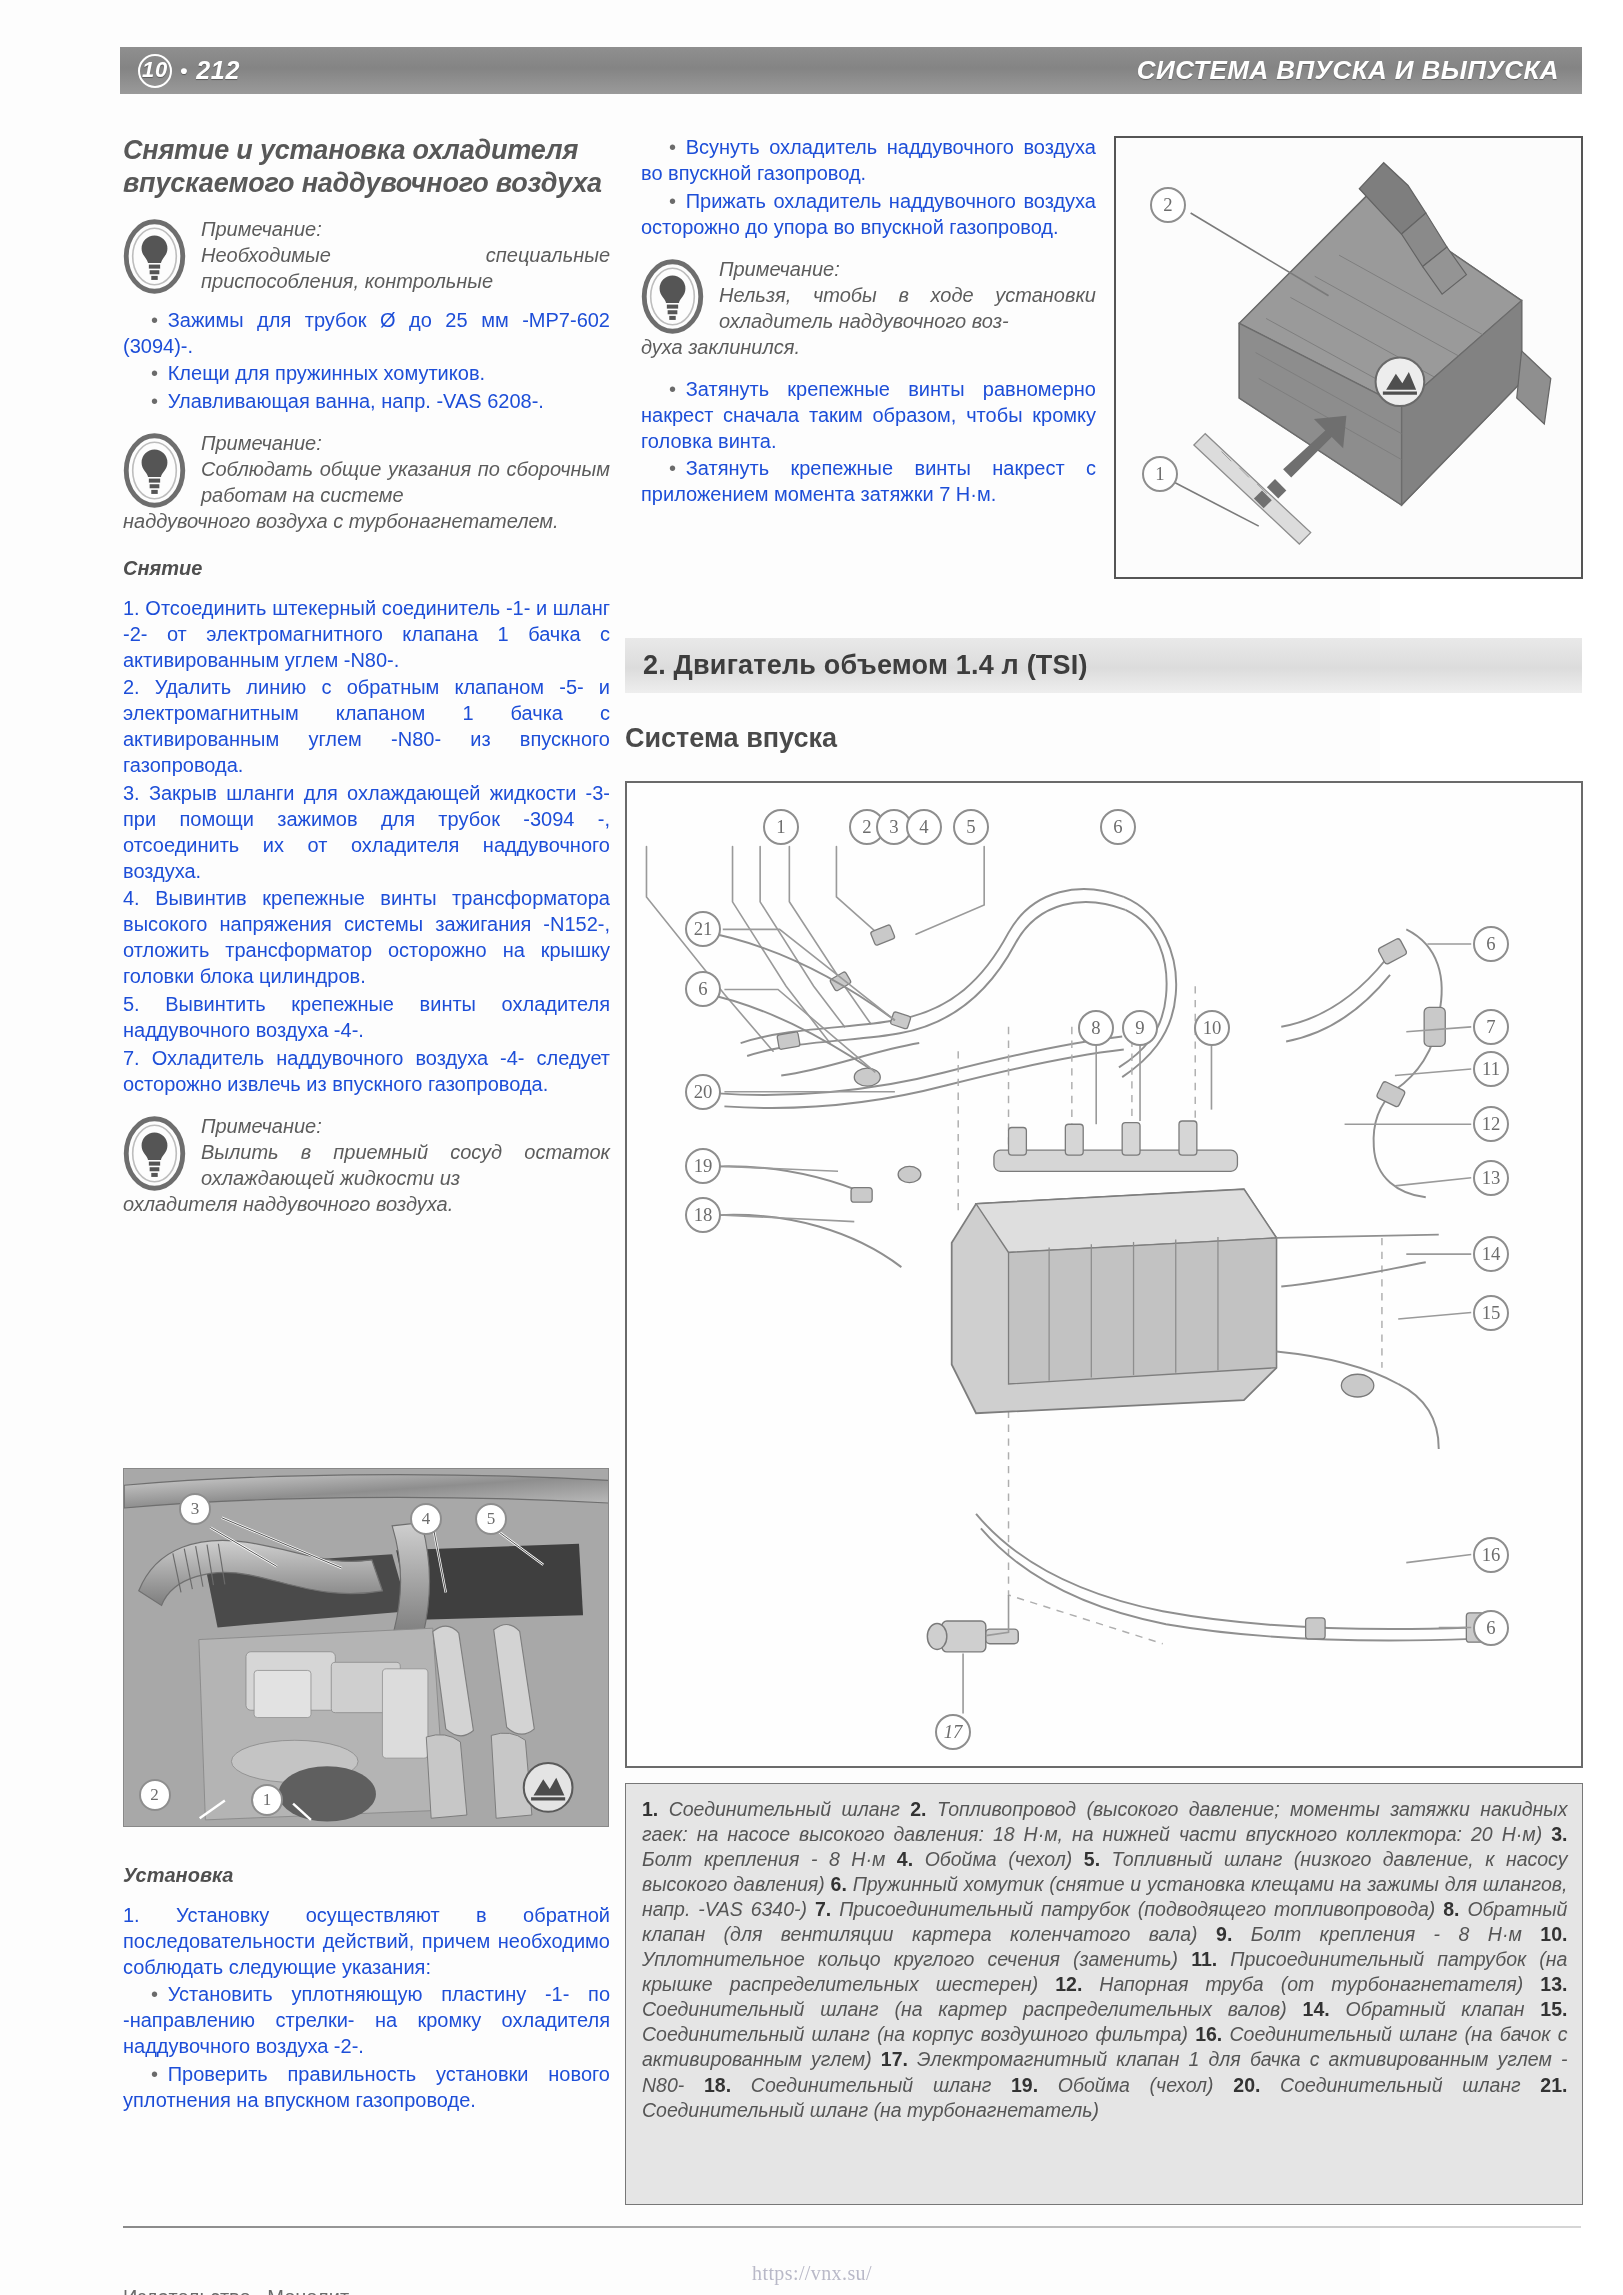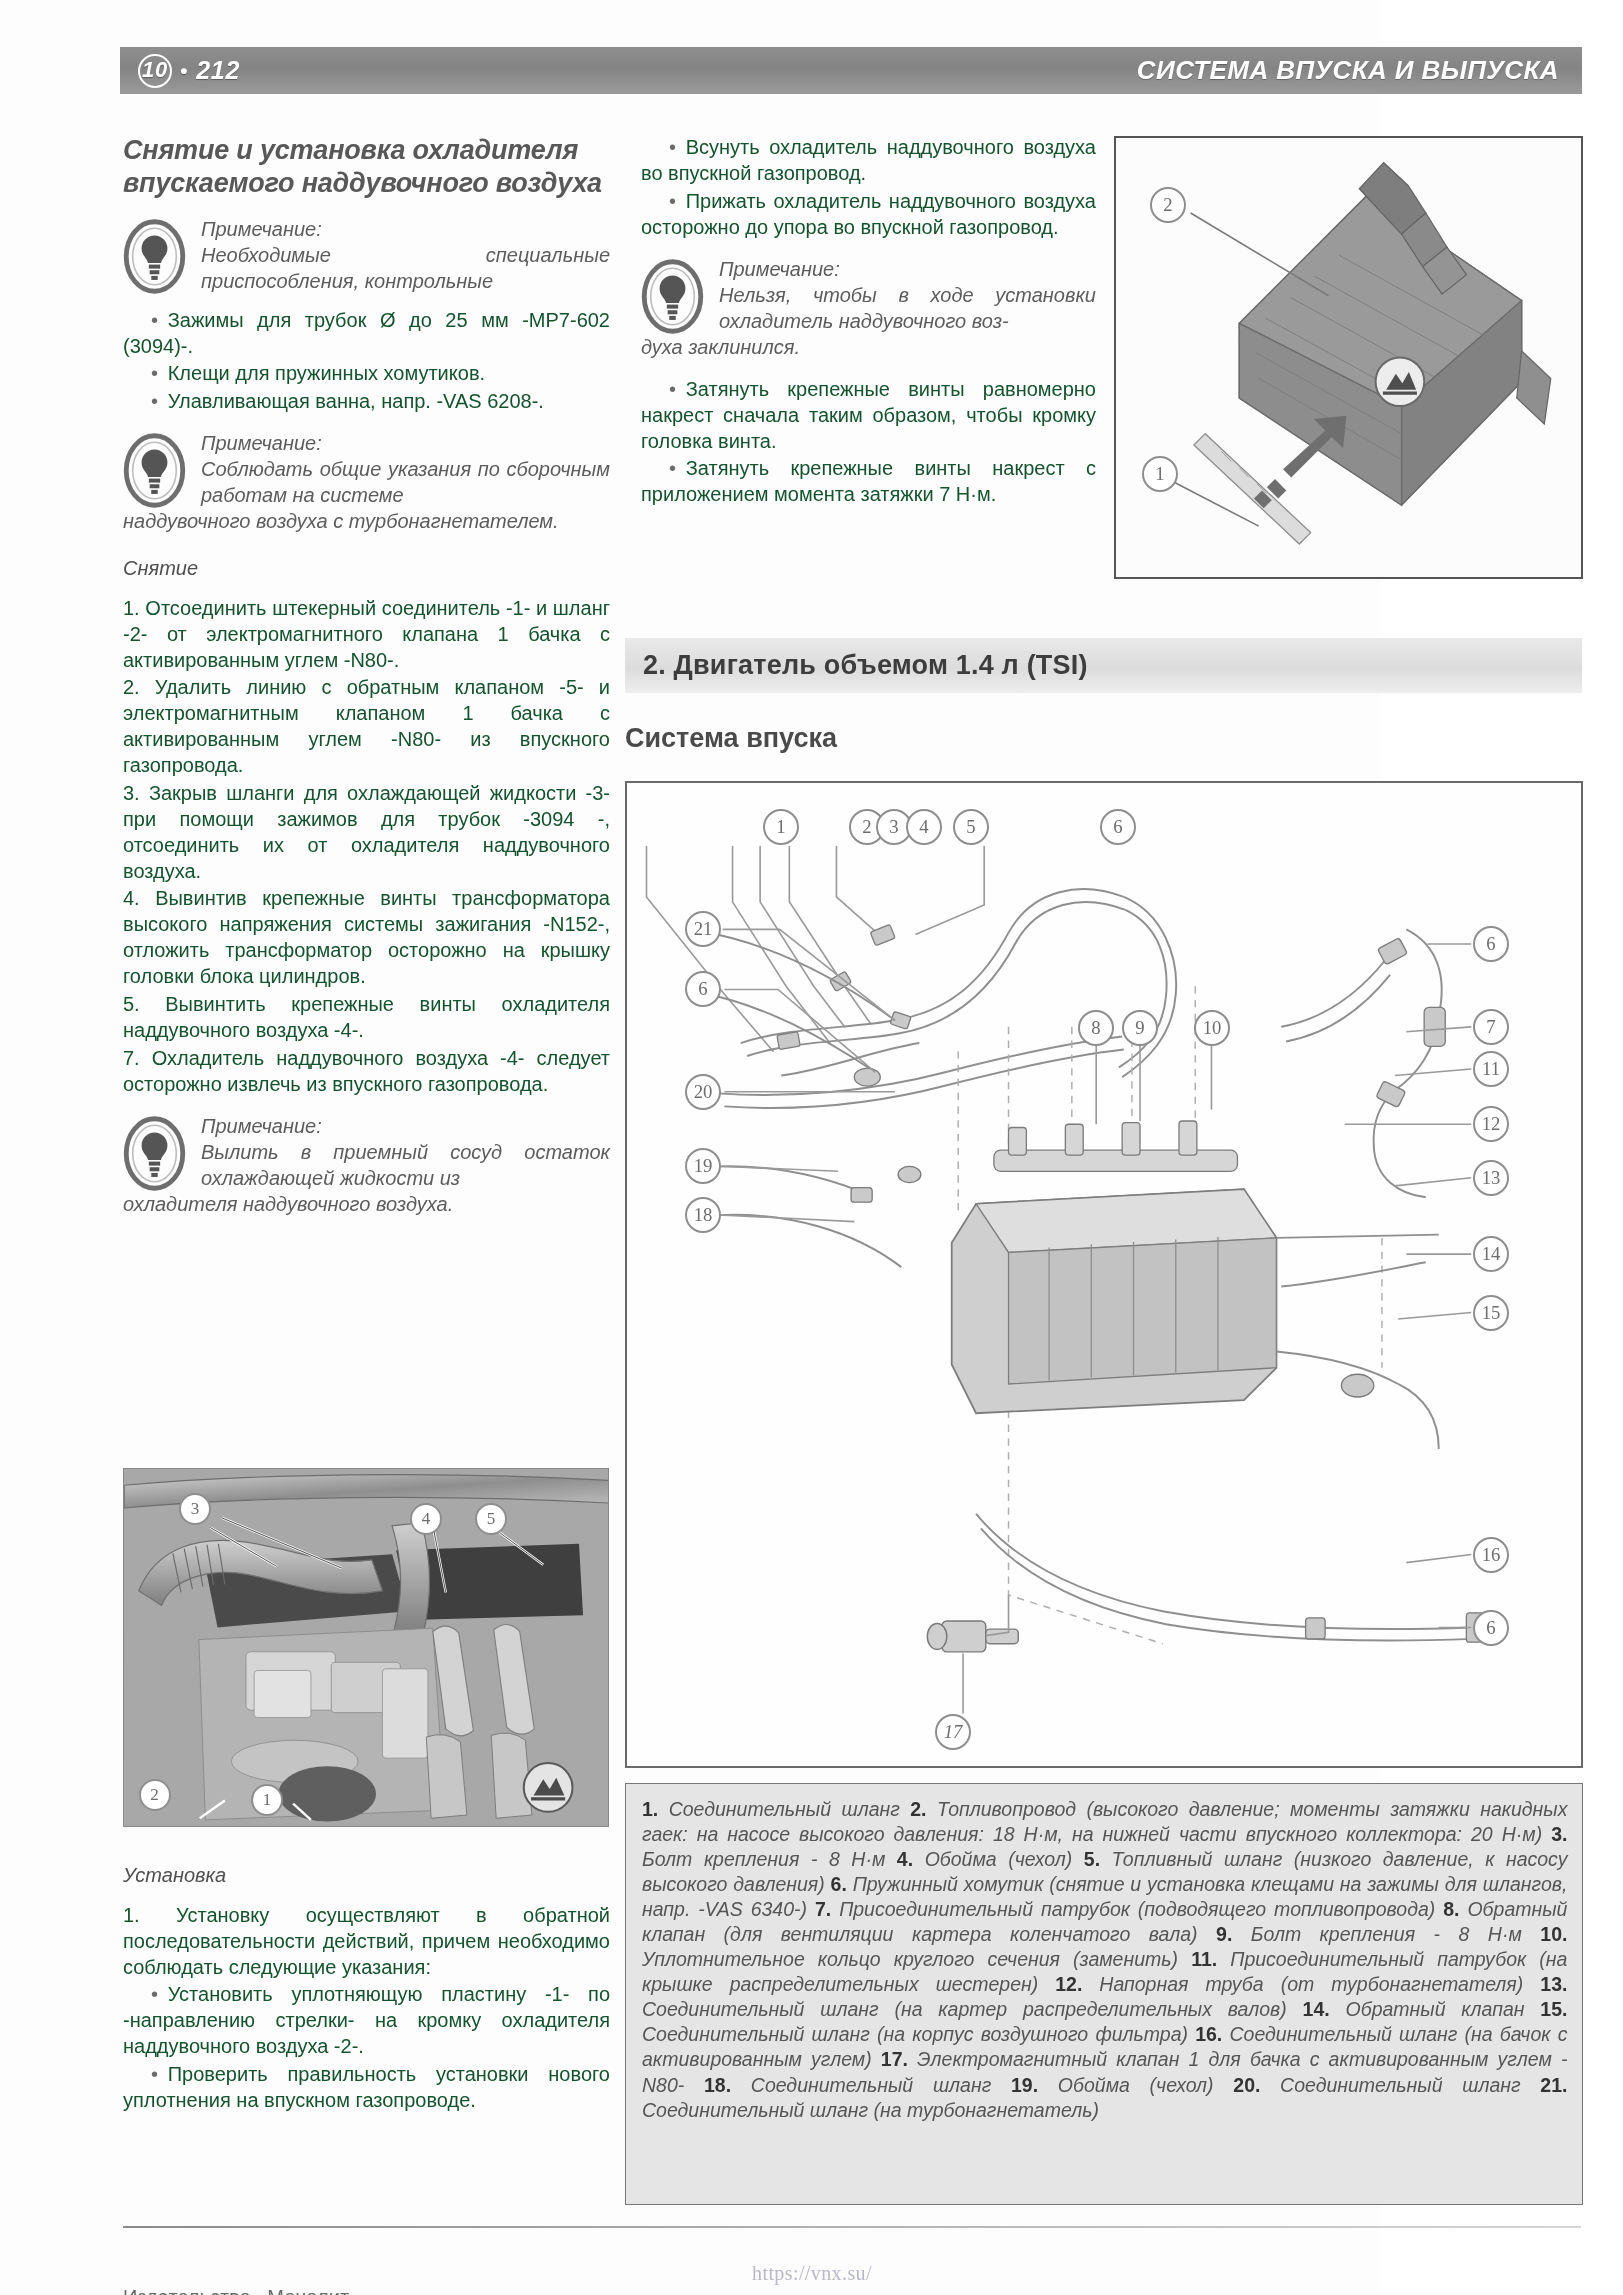--- a/index.html
+++ b/index.html
@@ -37,25 +37,25 @@
 
   
   .col-left  { position:absolute; left:123px; top:134px;  width: 487px; }
   .col-mid   { position:absolute; left:641px; top:134px;  width: 455px; }
 
   h1.sec-title {
     font-size: 27px; font-weight: bold; font-style: italic; color:#585858;
     line-height: 1.22; margin-bottom: 14.6px; letter-spacing:-0.2px;
   }
   h2.sub-head {
-    font-size: 20px; font-weight: normal; font-style: italic; color:#4f4f4f;
+    font-size: 20px; font-weight: bold; font-style: italic; color:#4f4f4f;
     margin: 23px 0 14.6px 0;
   }
   p.body {
-    font-size: 20px; line-height: 1.30; color:#14532d; text-align: justify;
+    font-size: 20px; line-height: 1.30; color:#1d4ed8; text-align: justify;
     margin-bottom: 1.6px; hyphens: none;
   }
   p.body.step { margin-top: 1.6px; }
   .bullet { text-indent: 28px; }
   .bullet::before { content:"\2022"; margin-right: 9.7px; color:#6b6b6b; }
 
   
   .note { position: relative; min-height: 78px; margin: 16px 0 13px 0; }
   .note .bulb {
     position:absolute; left: 0; top: 3.2px; width: 63px; height: 75px;

